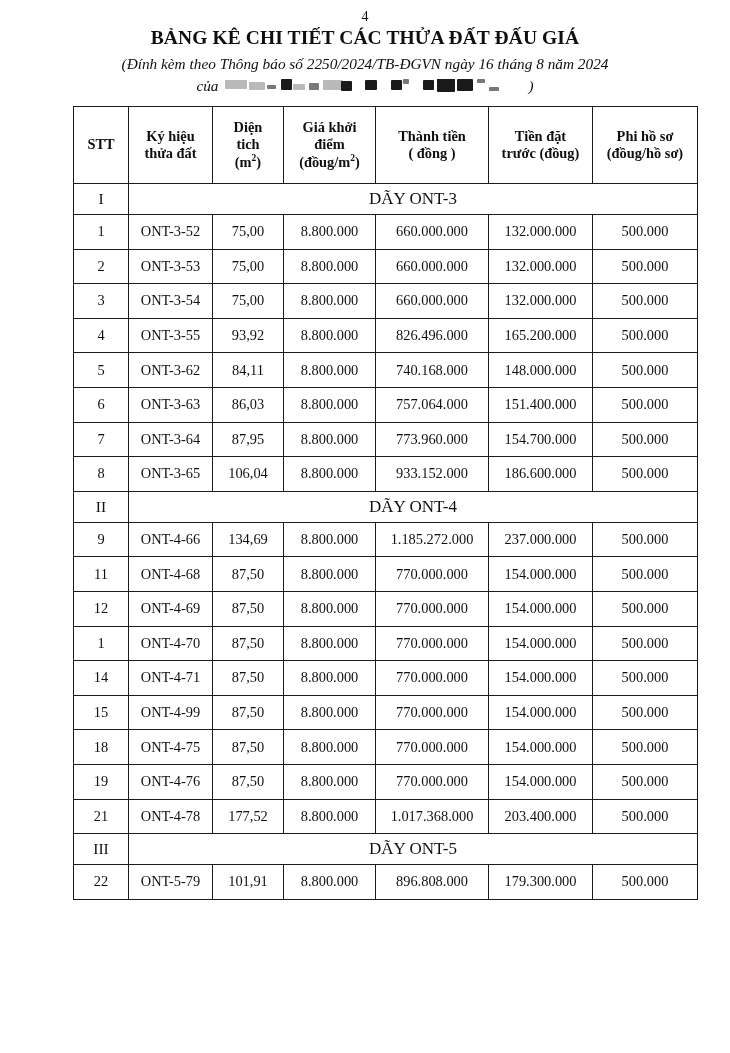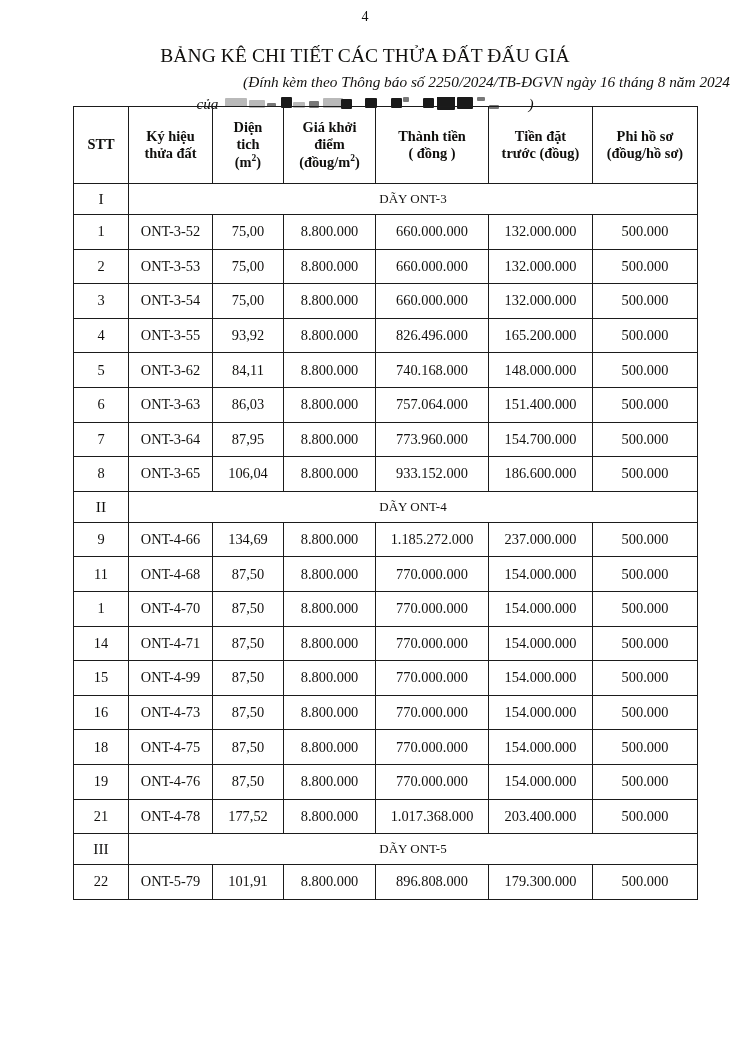--- a/index.html
+++ b/index.html
@@ -23,33 +23,32 @@
     padding-top: 9px;
   }
   #page-number {
     font-size: 14px;
     line-height: 16px;
     font-family: "Liberation Serif", serif;
     letter-spacing: 0.2px;
   }
   #doc-title {
     font-size: 19.5px;
-    font-weight: normal;
+    font-weight: bold;
     line-height: 24px;
     letter-spacing: 0.1px;
-    margin-top: 19px;
+    margin-top: 1px;
     white-space: nowrap;
   }
   #doc-subtitle-1 {
     font-size: 15.3px;
     font-style: italic;
     line-height: 23px;
     margin-top: 2px;
     white-space: nowrap;
-    text-align: right;
   }
   #doc-subtitle-2 {
     font-size: 15.3px;
     font-style: italic;
     line-height: 22px;
     white-space: nowrap;
     display: flex;
     justify-content: center;
     align-items: center;
     gap: 5px;
@@ -107,21 +106,21 @@
   }
   tr.section-row td {
     height: 30px;
   }
   td.section-index {
     font-weight: bold;
     font-size: 15.5px;
   }
   td.section-title {
     font-weight: bold;
-    font-size: 13px;
+    font-size: 17px;
     text-align: left;
     padding-left: 11px;
   }
   
   col.c-stt   { width: 55px;  }
   col.c-ky    { width: 84px;  }
   col.c-dien  { width: 71px;  }
   col.c-gia   { width: 92px;  }
   col.c-thanh { width: 113px; }
   col.c-tien  { width: 104px; }
@@ -294,49 +293,49 @@
       <tr class="data-row">
         <td>11</td>
         <td>ONT-4-68</td>
         <td>87,50</td>
         <td>8.800.000</td>
         <td>770.000.000</td>
         <td>154.000.000</td>
         <td>500.000</td>
       </tr>
       <tr class="data-row">
+        <td>12</td>
+        <td>ONT-4-69</td>
+        <td>87,50</td>
+        <td>8.800.000</td>
+        <td>770.000.000</td>
+        <td>154.000.000</td>
+        <td>500.000</td>
+      </tr>
+      <tr class="data-row">
         <td>1</td>
         <td>ONT-4-70</td>
         <td>87,50</td>
         <td>8.800.000</td>
         <td>770.000.000</td>
         <td>154.000.000</td>
         <td>500.000</td>
       </tr>
       <tr class="data-row">
         <td>14</td>
         <td>ONT-4-71</td>
         <td>87,50</td>
         <td>8.800.000</td>
         <td>770.000.000</td>
         <td>154.000.000</td>
         <td>500.000</td>
       </tr>
       <tr class="data-row">
         <td>15</td>
         <td>ONT-4-99</td>
-        <td>87,50</td>
-        <td>8.800.000</td>
-        <td>770.000.000</td>
-        <td>154.000.000</td>
-        <td>500.000</td>
-      </tr>
-      <tr class="data-row">
-        <td>16</td>
-        <td>ONT-4-73</td>
         <td>87,50</td>
         <td>8.800.000</td>
         <td>770.000.000</td>
         <td>154.000.000</td>
         <td>500.000</td>
       </tr>
       <tr class="data-row">
         <td>18</td>
         <td>ONT-4-75</td>
         <td>87,50</td>

